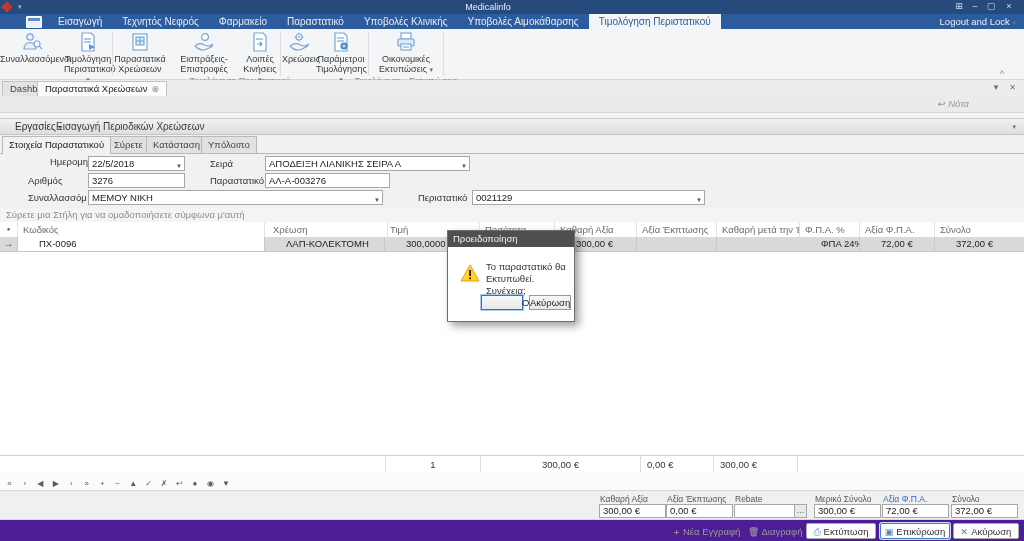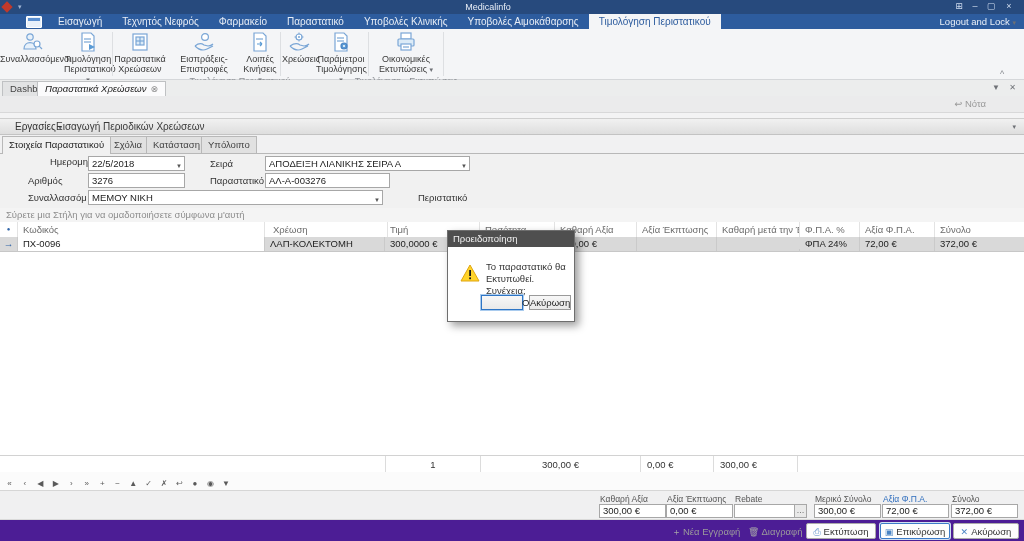--- a/index.html
+++ b/index.html
@@ -25,26 +25,26 @@
   .rbtn{position:absolute;top:2px;height:42px;text-align:center;color:#3a3a3a;font-size:9px;line-height:1.12;cursor:default;}
   .rbtn .ric{display:block;margin:0 auto 1px auto;width:24px;height:22px;}
   .rsep{position:absolute;top:3px;width:1px;height:44px;background:#dddfe2;}
   .rcap{position:absolute;top:47px;font-size:9px;color:#8d9095;white-space:nowrap;transform:translateX(-50%);}
   .collapse{position:absolute;left:1000px;top:40px;font-size:9px;color:#8a8d92;}
   .caret{font-size:7px;color:#6d7075;}
   
   .tabstrip{left:0;top:80px;width:1024px;height:16px;background:#eceded;border-bottom:1px solid #c6c8ca;}
   .dtab{position:absolute;top:1px;height:14px;line-height:14px;font-size:9.5px;color:#444;
         padding:0 7px;border:1px solid #bfc1c3;border-bottom:none;background:#e2e3e4;}
-  .dtab.active{background:#fbfbfc;height:15px;color:#222;font-style:italic;}
+  .dtab.active{background:#fbfbfc;height:15px;color:#222;}
   .closeglyph{color:#8a8a8a;font-size:9px;margin-left:4px;}
   .stripbtn{position:absolute;top:3px;font-size:8px;color:#6f7277;}
   
   .notebar{left:0;top:96px;width:1024px;height:16px;background:#ebebec;border-bottom:1px solid #d8d8d9;}
-  .noteitem{position:absolute;right:38px;top:2px;font-size:9.5px;color:#9a9a9a;}
+  .noteitem{position:absolute;right:55px;top:2px;font-size:9.5px;font-style:italic;color:#9a9a9a;}
   .gapband{left:0;top:113px;width:1024px;height:5px;background:#f3f3f4;}
   
   .menubar{left:0;top:118px;width:1024px;height:15px;background:linear-gradient(#f1f1f1,#dedede);
            border-top:1px solid #cfcfcf;border-bottom:1px solid #c3c3c3;font-size:10px;color:#333;}
   .mitem{position:absolute;top:1px;line-height:13px;}
   
   .formtabs{left:0;top:136px;width:1024px;height:17px;}
   .ftab{position:absolute;top:0;height:16px;line-height:16px;font-size:9.5px;color:#444;padding:0 6px;
         background:#e1e1e1;border:1px solid #b8b8b8;border-bottom:none;}
   .ftab.active{background:#f1f1f1;height:17px;color:#222;z-index:2;}
@@ -54,21 +54,21 @@
           line-height:13px;padding-left:3px;white-space:nowrap;overflow:hidden;}
   .fcaret{position:absolute;right:2px;top:3px;font-size:6px;color:#555;}
   
   .groupbar{left:0;top:208px;width:1024px;height:14px;background:#f4f4f4;border-bottom:1px solid #dadada;
             font-size:9.5px;color:#8d8d8d;line-height:14px;padding-left:6px;}
   .ghead{left:0;top:222px;width:1024px;height:15px;background:#fff;border-bottom:1px solid #cdcdcd;}
   .gh{position:absolute;top:0;height:15px;line-height:15px;font-size:9.5px;color:#6b6b6b;
       padding-left:5px;border-right:1px solid #e3e3e3;box-sizing:border-box;white-space:nowrap;overflow:hidden;}
   .grow{left:0;top:237px;width:1024px;height:14px;background:#d9d9d9;border-bottom:1px solid #c7c7c7;}
   .gc{position:absolute;top:0;height:14px;line-height:14px;font-size:9.5px;color:#222;
-      padding-left:5px;border-right:1px solid #cacaca;box-sizing:border-box;white-space:nowrap;overflow:hidden;}
+      padding-left:21px;border-right:1px solid #cacaca;box-sizing:border-box;white-space:nowrap;overflow:hidden;}
   .gridbody{left:0;top:252px;width:1024px;height:203px;background:#fff;}
   .gfoot{left:0;top:455px;width:1024px;height:17px;background:#fff;border-top:1px solid #d2d2d2;border-bottom:1px solid #d2d2d2;}
   .gf{position:absolute;top:0;height:17px;line-height:17px;font-size:9.5px;color:#333;box-sizing:border-box;border-left:1px solid #dcdcdc;}
   .navbar{left:0;top:472px;width:1024px;height:18px;background:#fbfbfb;border-bottom:1px solid #cfcfcf;}
   .navico{display:inline-block;font-size:8px;color:#5a5a5a;width:11px;text-align:center;line-height:18px;}
   .rowind{color:#2f64a8;font-weight:bold;}
   
   .totals{left:0;top:490px;width:1024px;height:29px;background:#f0f0f1;border-top:1px solid #d6d6d6;}
   .tlabel{position:absolute;top:3px;font-size:8.5px;color:#555;}
   .tlabel.blue{color:#2e6dbd;}
@@ -250,21 +250,21 @@
 <div class="abs gapband"></div>
 
 <div class="abs menubar">
   <div class="mitem" style="left:15px;"><span>Εργασίες</span> <span class="caret">▾</span></div>
   <div class="mitem" style="left:56px;color:#3a3a3a;">Εισαγωγή Περιοδικών Χρεώσεων</div>
   <div class="mitem caret" style="right:8px;">▾</div>
 </div>
 
 <div class="abs formtabs">
   <div class="ftab active" style="left:2px;">Στοιχεία Παραστατικού</div>
-  <div class="ftab" style="left:107px;">Σχόλια</div>
+  <div class="ftab" style="left:107px;">Σύρετε</div>
   <div class="ftab" style="left:146px;">Κατάσταση</div>
   <div class="ftab" style="left:201px;">Υπόλοιπο</div>
 </div>
 
 <div class="abs formpanel">
   <div class="flabel" style="left:28px;top:2px;padding-left:22px;">Ημερομηνία</div>
   <div class="ffield" style="left:88px;top:2px;width:92px;">
     <span>22/5/2018</span><span class="fcaret">▼</span>
   </div>
   <div class="flabel" style="left:210px;top:4px;">Σειρά</div>
@@ -275,20 +275,23 @@
   <div class="flabel" style="left:28px;top:21px;text-align:center;">Αριθμός</div>
   <div class="ffield" style="left:88px;top:19px;width:92px;">3276</div>
   <div class="flabel" style="left:210px;top:21px;">Παραστατικό</div>
   <div class="ffield" style="left:265px;top:19px;width:120px;">ΑΛ-Α-003276</div>
 
   <div class="flabel" style="left:28px;top:38px;">Συναλλασσόμ</div>
   <div class="ffield" style="left:88px;top:36px;width:290px;">
     <span>ΜΕΜΟΥ ΝΙΚΗ</span><span class="fcaret">▼</span>
   </div>
   <div class="flabel" style="left:418px;top:38px;">Περιστατικό</div>
+  <div class="ffield" style="left:472px;top:36px;width:228px;">
+    <span>0021129</span><span class="fcaret">▼</span>
+  </div>
 </div>
 
 <div class="abs groupbar">Σύρετε μια Στήλη για να ομαδοποιήσετε σύμφωνα μ'αυτή</div>
 
 <div class="abs ghead">
   <div class="gh" style="left:0;width:18px;color:#2f64a8;font-size:6px;text-align:center;padding-left:0;">●</div>
   <div class="gh" style="left:18px;width:247px;">Κωδικός</div>
   <div class="gh" style="left:268px;width:120px;">Χρέωση</div>
   <div class="gh" style="left:385px;width:95px;">Τιμή</div>
   <div class="gh" style="left:480px;width:75px;">Ποσότητα</div>

